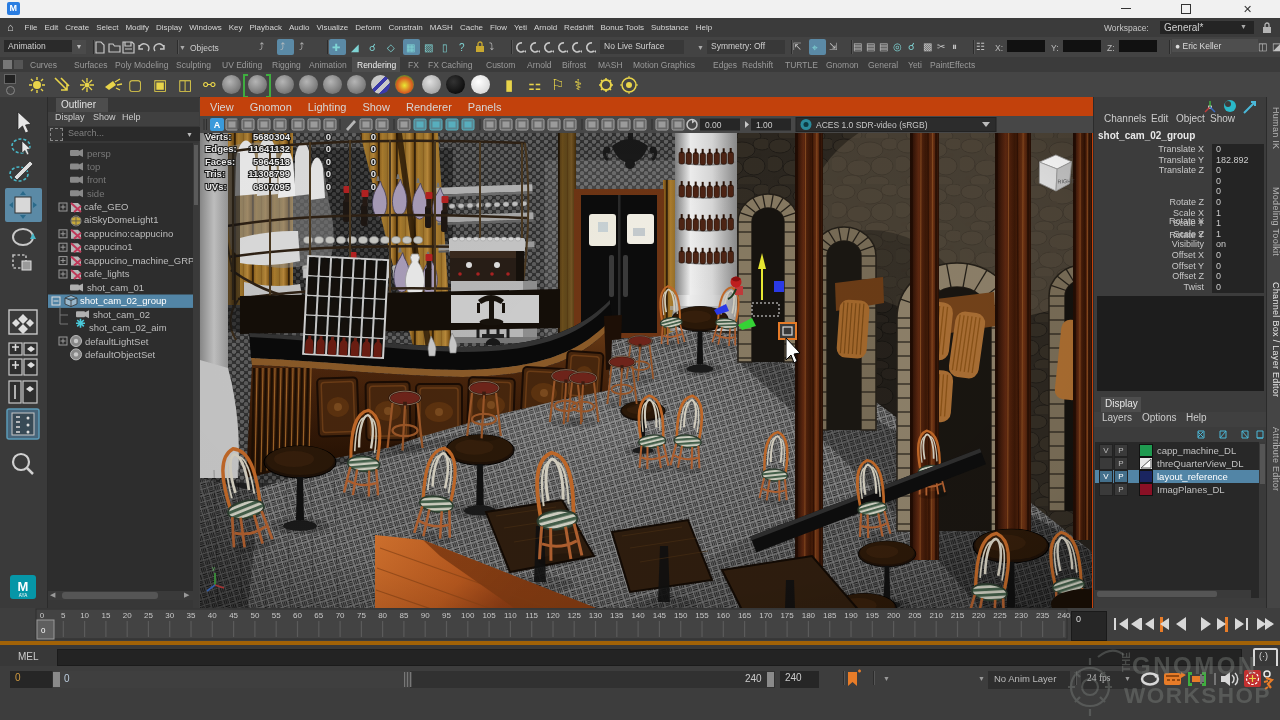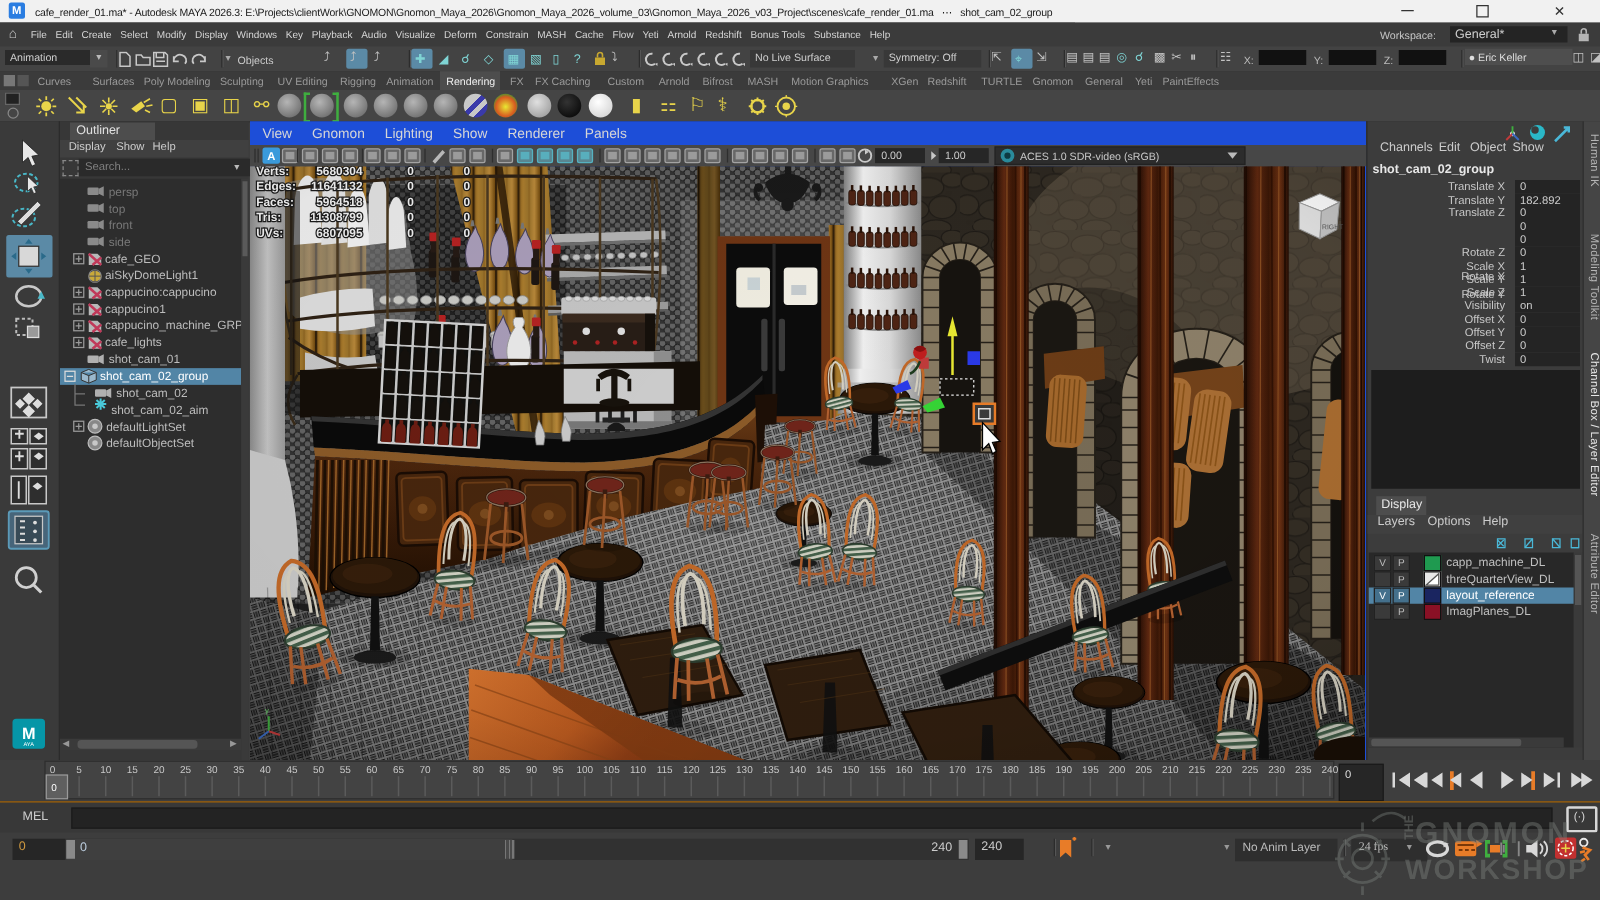--- a/index.html
+++ b/index.html
@@ -21,21 +21,20 @@
   .lsw{position:absolute;left:44px;top:0;width:12px;height:11px;border:1px solid #111;}
   .lname{position:absolute;left:62px;top:1px;}
   .vtab{position:absolute;left:1px;width:13px;color:#b5b5b5;font-size:9px;writing-mode:vertical-rl;white-space:nowrap;letter-spacing:0.3px;}
 </style></head>
 <body>
 <div id="app">
 
   <div class="abs" style="left:0;top:0;width:1280px;height:18px;background:#f1f1f1;">
     <div class="abs" style="left:7px;top:2px;width:13px;height:13px;background:#2a7de1;border-radius:2px;"></div>
     <div class="abs" style="left:9.5px;top:2.5px;color:#fff;font-size:9px;font-weight:bold;">M</div>
-    <div class="abs" style="left:28px;top:4.5px;font-size:8.4px;color:#1a1a1a;white-space:nowrap;letter-spacing:-0.15px;">cafe_render_01.ma* - Autodesk MAYA 2026.3: E:\Projects\clientWork\GNOMON\Gnomon_Maya_2026\Gnomon_Maya_2026_volume_03\Gnomon_Maya_2026_v03_Project\scenes\cafe_render_01.ma&nbsp;&nbsp;&nbsp;⋯&nbsp;&nbsp;&nbsp;shot_cam_02_group</div>
     <div class="abs" style="left:860px;top:0;width:420px;height:18px;background:#f1f1f1;"></div>
     <div class="abs" style="left:1121px;top:8px;width:10px;height:1px;background:#333;"></div>
     <div class="abs" style="left:1181px;top:4px;width:8px;height:8px;border:1px solid #333;"></div>
     <div class="abs" style="left:1243px;top:3px;color:#333;font-size:11px;">✕</div>
   </div>
 
   <div class="abs" style="left:0;top:18px;width:1280px;height:19px;background:#3b3b3b;border-bottom:1px solid #333;">
     <div class="abs" style="left:7px;top:3px;width:12px;height:11px;color:#c9c9c9;font-size:11px;">⌂</div>
     <div class="abs menu row" style="left:21px;top:0;height:19px;" id="mainmenu">
       <span>File</span>
@@ -180,21 +179,21 @@
     <div class="abs tab" style="left:309px;">Animation</div>
     <div class="abs" style="left:352px;top:0;width:48px;height:15px;background:#4d4d4d;"></div>
     <div class="abs tab" style="left:357px;color:#f0f0f0;">Rendering</div>
     <div class="abs tab" style="left:408px;">FX</div>
     <div class="abs tab" style="left:428px;">FX Caching</div>
     <div class="abs tab" style="left:486px;">Custom</div>
     <div class="abs tab" style="left:527px;">Arnold</div>
     <div class="abs tab" style="left:562px;">Bifrost</div>
     <div class="abs tab" style="left:598px;">MASH</div>
     <div class="abs tab" style="left:633px;">Motion Graphics</div>
-    <div class="abs tab" style="left:713px;">XGen</div>
+    <div class="abs tab" style="left:713px;">Edges</div>
     <div class="abs tab" style="left:742px;">Redshift</div>
     <div class="abs tab" style="left:785px;">TURTLE</div>
     <div class="abs tab" style="left:826px;">Gnomon</div>
     <div class="abs tab" style="left:868px;">General</div>
     <div class="abs tab" style="left:908px;">Yeti</div>
     <div class="abs tab" style="left:930px;">PaintEffects</div>
   </div>
 
   <div class="abs" style="left:0;top:72px;width:1280px;height:25px;background:#454545;border-bottom:1px solid #2e2e2e;" id="shelficons">
     <div class="abs" style="left:4px;top:2px;width:10px;height:8px;background:#222;border:1px solid #666;"></div>
@@ -292,21 +291,21 @@
         <circle cx="28" cy="335" r="1.5" fill="#ddd"></circle>
       <circle cx="21" cy="365" r="8" fill="none" stroke="#d0d0d0" stroke-width="2.2"></circle>
       <line x1="27" y1="371" x2="33" y2="377" stroke="#d0d0d0" stroke-width="2.5"></line>
       <rect x="10" y="478" width="26" height="24" rx="3" fill="#0696a7"></rect>
       <text x="23" y="494" font-size="13" font-weight="bold" fill="#fff" text-anchor="middle">M</text>
       <text x="23" y="500" font-size="4.5" fill="#fff" text-anchor="middle">AYA</text>
     </svg>
   </div>
 
   <div class="abs" style="left:48px;top:97px;width:151px;height:511px;background:#373737;" id="outliner">
-    <div class="abs" style="left:8px;top:1px;width:47px;height:14px;background:#4d4d4d;color:#e0e0e0;font-size:10px;padding:1px 16px 0 5px;">Outliner</div>
+    <div class="abs" style="left:8px;top:1px;width:47px;height:14px;background:#4d4d4d;color:#e0e0e0;font-size:10px;padding:1px 0 0 5px;">Outliner</div>
     <div class="abs" style="left:0;top:15px;width:151px;height:14px;background:#404040;color:#ccc;font-size:10px;">
       <span style="position:absolute;left:7px;font-size:9px;">Display</span>
         <span style="position:absolute;left:45px;font-size:9px;">Show</span>
         <span style="position:absolute;left:74px;font-size:9px;">Help</span>
     </div>
     <div class="abs" style="left:2px;top:31px;width:11px;height:11px;border:1px dashed #888;"></div>
     <div class="abs" style="left:15px;top:30px;width:132px;height:13px;background:#2a2a2a;color:#808080;font-size:9px;padding:1px 0 0 5px;">Search...</div>
     <div class="abs" style="left:138px;top:34px;color:#bbb;font-size:7px;">▼</div>
     <div class="abs" style="left:0;top:46px;width:145px;height:448px;background:#2d2d2d;" id="otree">
       <svg width="145" height="448" style="position:absolute;left:0;top:0;" font-family="Liberation Sans, sans-serif">
@@ -391,21 +390,21 @@
     <div class="abs" style="left:145px;top:46px;width:6px;height:465px;background:#3a3a3a;">
       <div class="abs" style="left:1px;top:2px;width:4px;height:60px;background:#5a5a5a;"></div>
     </div>
     <div class="abs" style="left:0;top:494px;width:145px;height:9px;background:#3a3a3a;">
       <div class="abs" style="left:14px;top:1px;width:96px;height:7px;background:#555;border-radius:3px;"></div>
       <div class="abs" style="left:2px;top:0;color:#999;font-size:7px;">◀</div>
       <div class="abs" style="left:136px;top:0;color:#999;font-size:7px;">▶</div>
     </div>
   </div>
 
-  <div class="abs" style="left:200px;top:97px;width:893px;height:511px;background:#1d4ed8;" id="viewport">
+  <div class="abs" style="left:200px;top:97px;width:893px;height:511px;background:#c2410c;" id="viewport">
     <div class="abs row" style="left:2px;top:2px;height:15px;" id="vpmenus">
       <span style="color:#d6d6d6;font-size:11px;margin:0 8px;">View</span>
       <span style="color:#d6d6d6;font-size:11px;margin:0 8px;">Gnomon</span>
       <span style="color:#d6d6d6;font-size:11px;margin:0 8px;">Lighting</span>
       <span style="color:#d6d6d6;font-size:11px;margin:0 8px;">Show</span>
       <span style="color:#d6d6d6;font-size:11px;margin:0 8px;">Renderer</span>
       <span style="color:#d6d6d6;font-size:11px;margin:0 8px;">Panels</span>
     </div>
     <div class="abs" style="left:0;top:19px;width:893px;height:17px;background:#474747;" id="vpicons">
     <svg width="893" height="17" style="position:absolute;left:0;top:0;">
@@ -1696,21 +1695,21 @@
         <path d="M88 8 l-10 7 10 7 Z" transform="translate(-10,-1)"></path>
         <path d="M96 8 l10 7 -10 7 Z" transform="translate(-3,-1)"></path>
         <rect x="117" y="7" width="3" height="15" fill="#e87c28"></rect>
           <path d="M106 8 l9 6 -9 6 Z" transform="translate(3,0)"></path>
         <path d="M124 8 l9 6 -9 6 Z M135 8 v12 h2 v-12 Z" transform="translate(3,0)"></path>
         <path d="M146 8 l9 6 -9 6 Z M154 8 l9 6 -9 6 Z" transform="translate(3,0)"></path>
       </g>
     </svg>
   </div>
 
-  <div class="abs" style="left:0;top:641px;width:1280px;height:25px;background:#383838;border-top:1px solid #a16207;" id="melline">
+  <div class="abs" style="left:0;top:641px;width:1280px;height:25px;background:#383838;border-top:4px solid #a16207;" id="melline">
     <div class="abs" style="left:18px;top:6px;color:#ccc;font-size:10px;">MEL</div>
     <div class="abs" style="left:57px;top:4px;width:1183px;height:15px;background:#232323;border:1px solid #1b1b1b;"></div>
     <div class="abs" style="left:1253px;top:3px;width:21px;height:17px;border:2px solid #d8d8d8;border-radius:2px;"></div>
     <div class="abs" style="left:1259px;top:6px;color:#d8d8d8;font-size:9px;">(·)</div>
   </div>
 
   <div class="abs" style="left:0;top:666px;width:1280px;height:26px;background:#3d3d3d;" id="rangerow">
     <div class="abs" style="left:10px;top:5px;width:37px;height:16px;background:#262626;color:#d09a40;font-size:10px;padding:1px 0 0 5px;">0</div>
     <div class="abs" style="left:52px;top:5px;width:723px;height:17px;background:#313131;"></div>
     <div class="abs" style="left:53px;top:5px;width:357px;height:17px;background:#3f3f3f;"></div>

